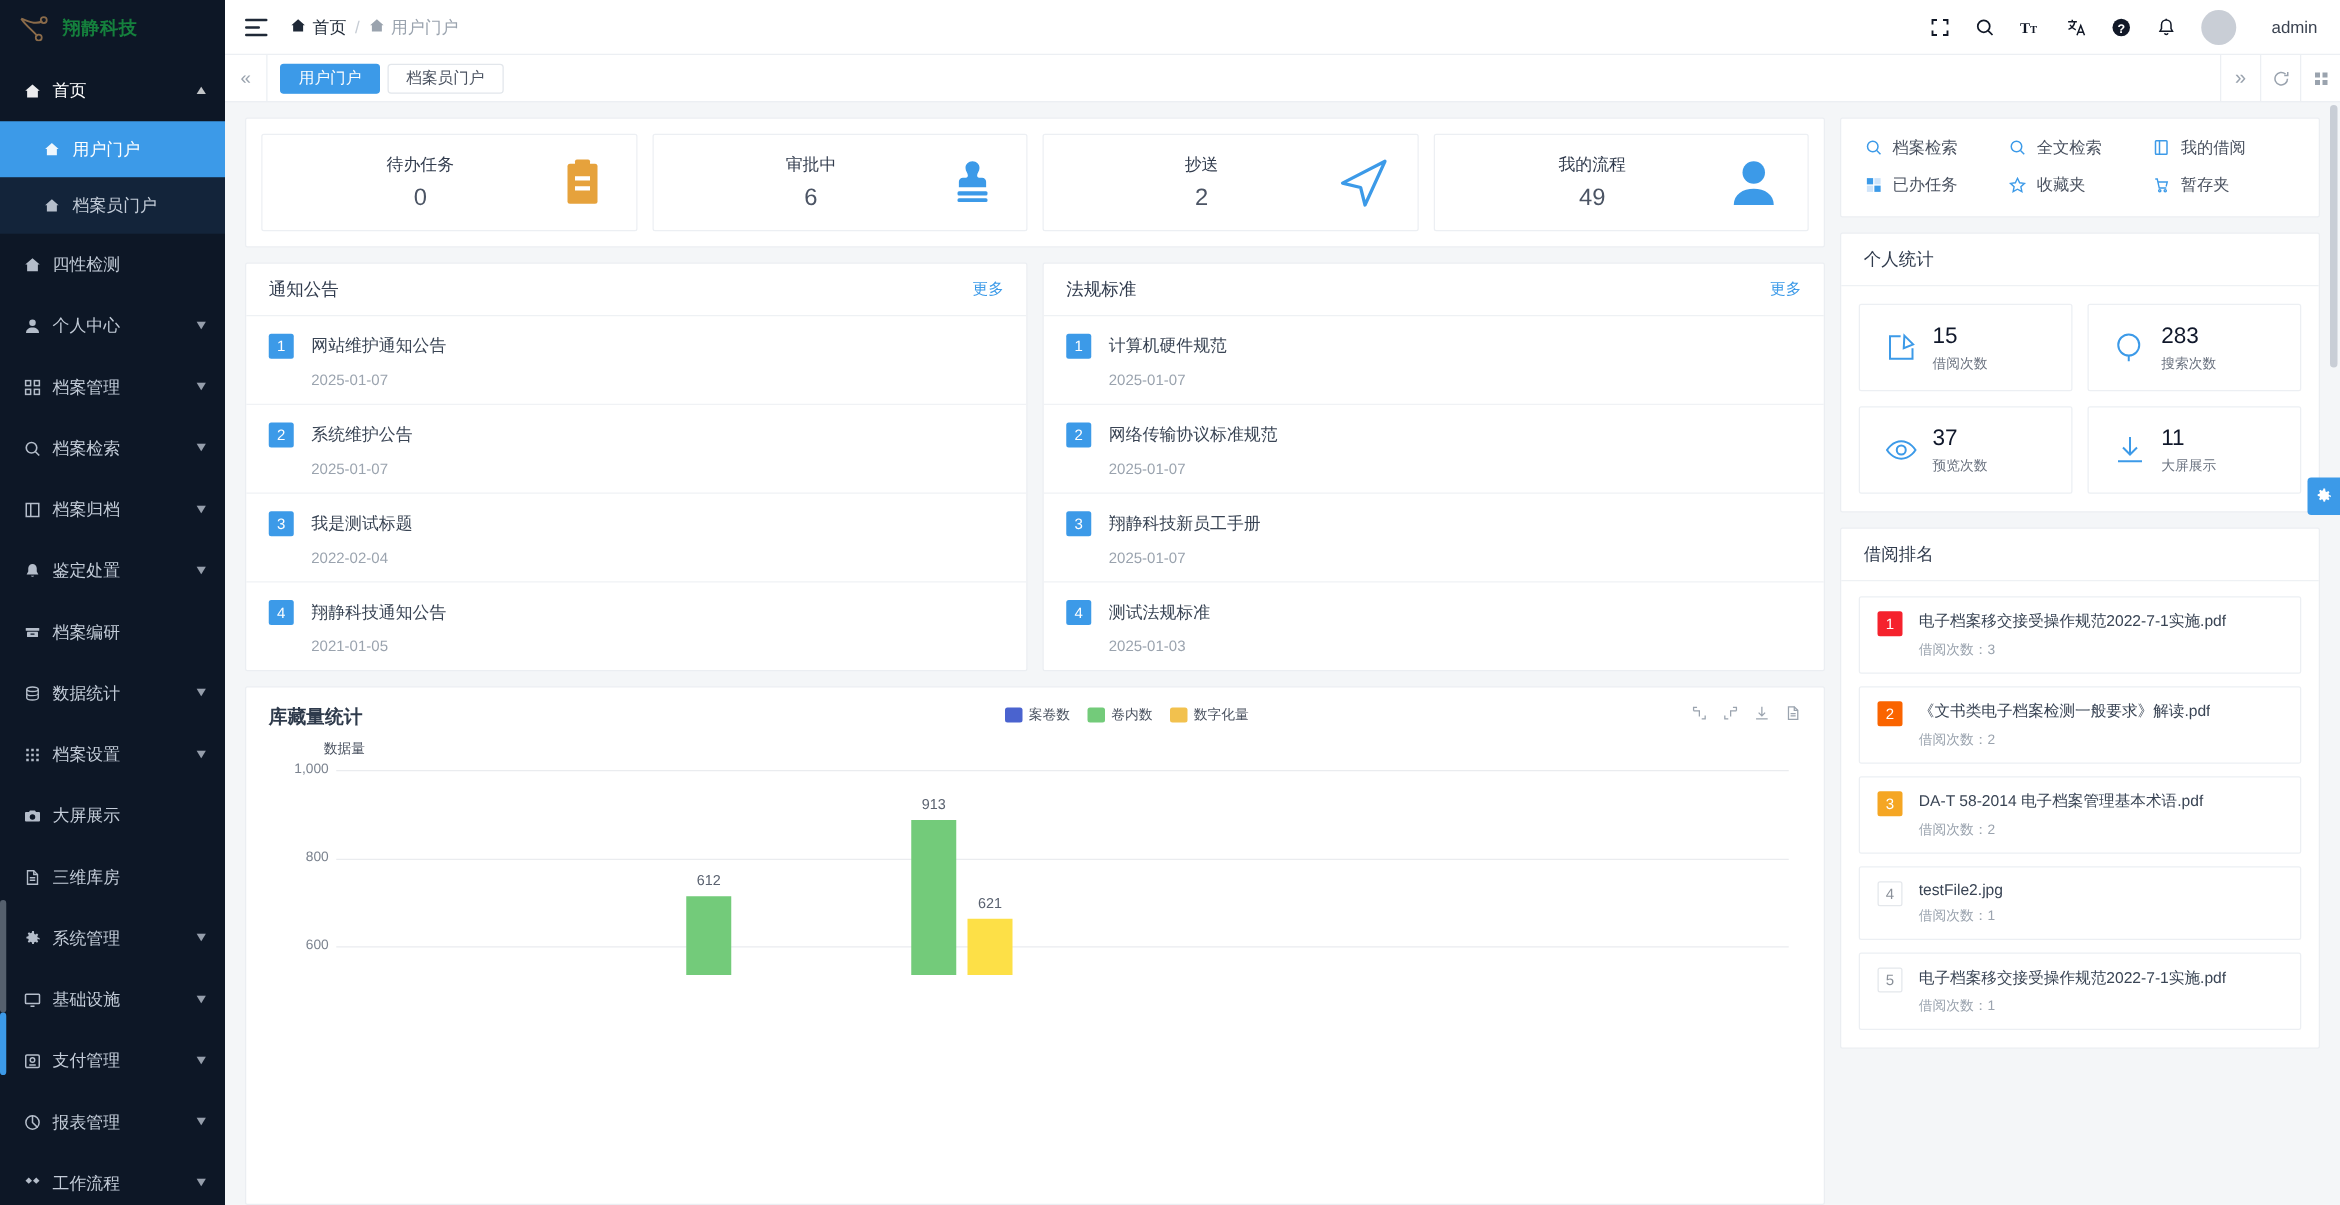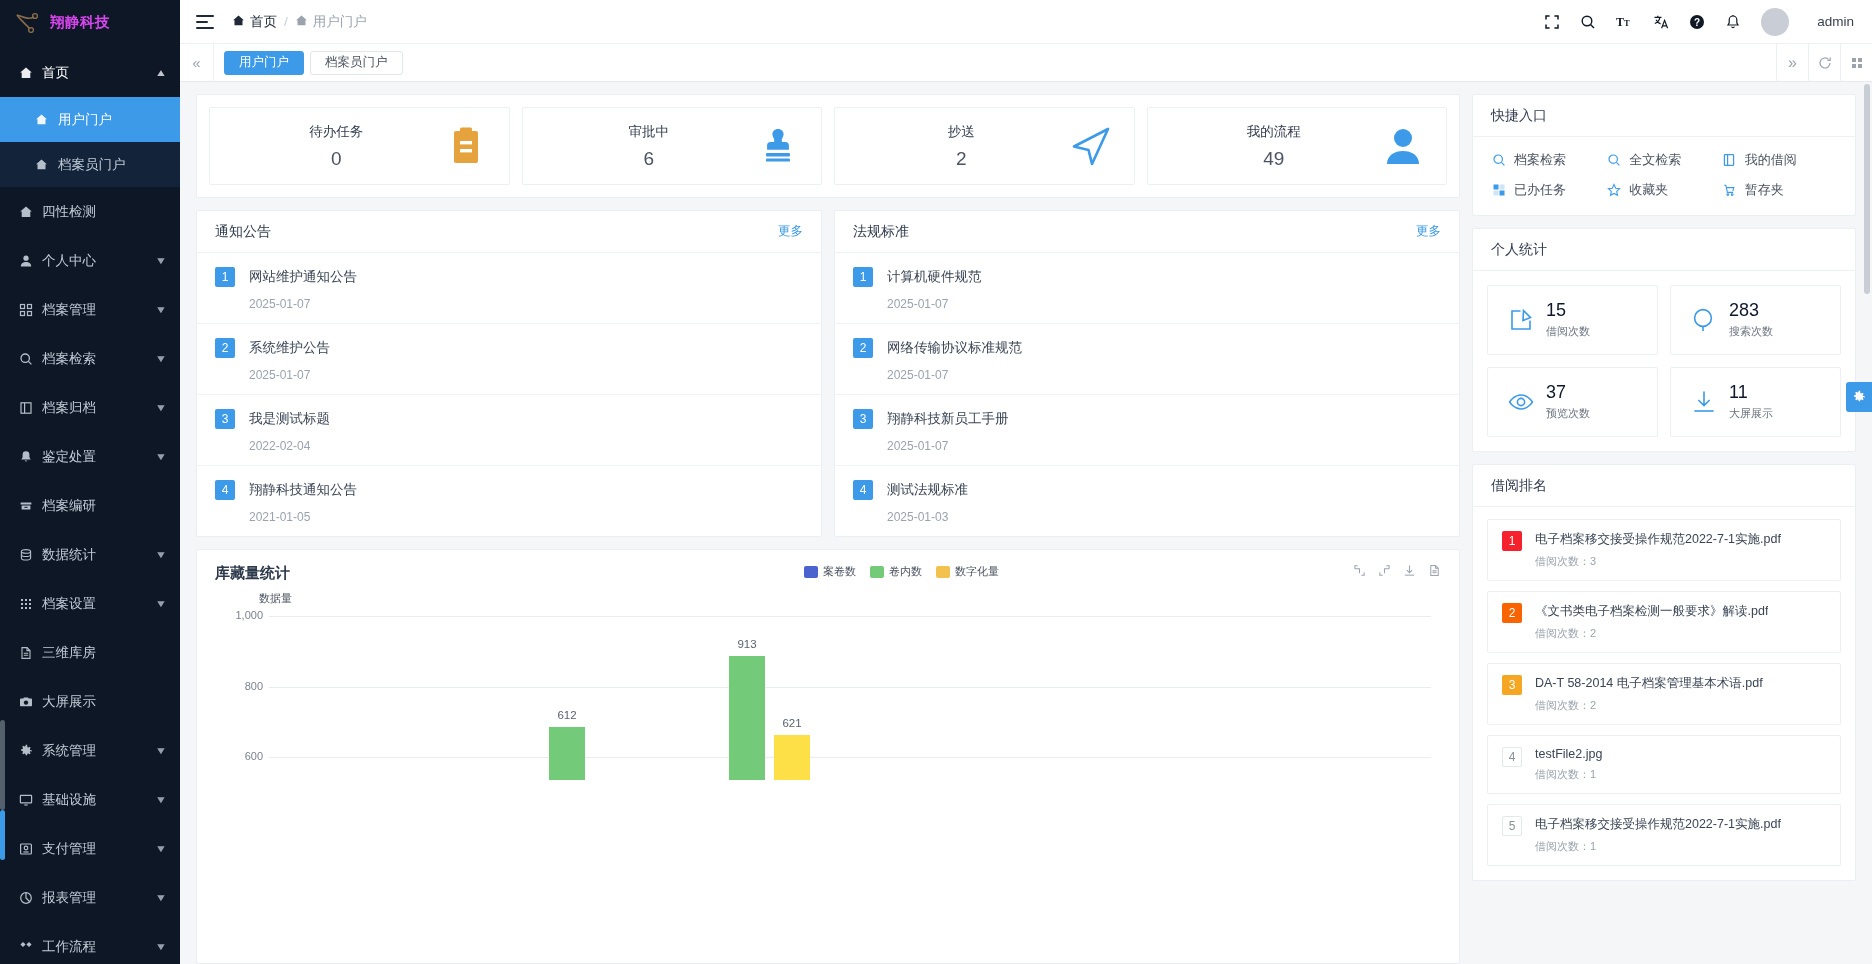--- a/index.html
+++ b/index.html
@@ -11,21 +11,21 @@
   .app { display: flex; width: 1872px; height: 964px; }
 
   
   .sidebar {
     width: 180px; flex: 0 0 180px; background: #0d1726; height: 964px;
     position: relative; overflow: hidden;
   }
   .logo-row { height: 44px; display: flex; align-items: center; gap: 10px; padding-left: 14px; }
   .logo-mark { width: 26px; height: 22px; position: relative; }
   .logo-mark svg { display: block; }
-  .logo-text { color: #d946ef; font-size: 14.5px; font-weight: 700; letter-spacing: .5px; }
+  .logo-text { color: #15803d; font-size: 14.5px; font-weight: 700; letter-spacing: .5px; }
   .menu { padding-top: 4px; }
   .menu-item {
     height: 49px; display: flex; align-items: center; gap: 9px;
     padding: 0 14px 0 18px; color: #c3ccd8; font-size: 13.5px; cursor: pointer;
   }
   .menu-item .mi-ico { width: 15px; height: 15px; flex: 0 0 15px; display:flex; align-items:center; justify-content:center; opacity:.92; }
   .menu-item .mi-label { flex: 1; white-space: nowrap; }
   .menu-item .mi-arrow { font-size: 10px; opacity: .75; transform: scaleX(1.25); }
   .menu-item.sub { padding-left: 34px; background: #13243a; color: #c3ccd8; height: 45px; }
   .menu-item.active { background: #3c9ae8; color: #fff; }
@@ -313,37 +313,37 @@
               <rect x="6" y="10" width="2" height="2"></rect>
               <rect x="10" y="10" width="2" height="2"></rect>
             </svg>
         </span>
         <span class="mi-label">档案设置</span>
         <span class="mi-arrow">▼</span>
       </div>
 
       <div class="menu-item">
         <span class="mi-ico">
+          <svg width="14" height="14" viewBox="0 0 14 14" fill="currentColor">
+              <path d="M5 2.4h4l.8 1.2h2.4c.5 0 .8.3.8.8v6c0 .5-.3.8-.8.8H1.8c-.5 0-.8-.3-.8-.8v-6c0-.5.3-.8.8-.8h2.4z"></path>
+              <circle cx="7" cy="7.6" r="2.2" fill="#0d1726"></circle>
+            </svg>
+        </span>
+        <span class="mi-label">大屏展示</span>
+      </div>
+
+      <div class="menu-item">
+        <span class="mi-ico">
           <svg width="14" height="14" viewBox="0 0 14 14" fill="none" stroke="currentColor" stroke-width="1.1">
               <path d="M3 1.6h5l3 3v7.8H3z"></path>
               <path d="M8 1.6v3h3"></path>
               <path d="M4.8 7.2h4.4M4.8 9.2h4.4"></path>
             </svg>
         </span>
         <span class="mi-label">三维库房</span>
-      </div>
-
-      <div class="menu-item">
-        <span class="mi-ico">
-          <svg width="14" height="14" viewBox="0 0 14 14" fill="currentColor">
-              <path d="M5 2.4h4l.8 1.2h2.4c.5 0 .8.3.8.8v6c0 .5-.3.8-.8.8H1.8c-.5 0-.8-.3-.8-.8v-6c0-.5.3-.8.8-.8h2.4z"></path>
-              <circle cx="7" cy="7.6" r="2.2" fill="#0d1726"></circle>
-            </svg>
-        </span>
-        <span class="mi-label">大屏展示</span>
       </div>
 
       <div class="menu-item">
         <span class="mi-ico">
           <svg width="14" height="14" viewBox="0 0 14 14" fill="currentColor">
               <path d="M7 4.6A2.4 2.4 0 1 0 7 9.4 2.4 2.4 0 0 0 7 4.6zm5.6 3.1.1-.7-.1-.7-1.4-.3-.4-1 .8-1.2-1-1-1.2.8-1-.4L8.1.8 7.4.7 6.7.8l-.3 1.4-1 .4-1.2-.8-1 1 .8 1.2-.4 1-1.4.3-.1.7.1.7 1.4.3.4 1-.8 1.2 1 1 1.2-.8 1 .4.3 1.4.7.1.7-.1.3-1.4 1-.4 1.2.8 1-1-.8-1.2.4-1z"></path>
             </svg>
         </span>
         <span class="mi-label">系统管理</span>
         <span class="mi-arrow">▼</span>
@@ -684,21 +684,21 @@
             <div class="plot">
               <div class="gridline" style="top:6px"></div>
               <div class="ytick" style="top:6px">1,000</div>
               <div class="gridline" style="top:77px"></div>
               <div class="ytick" style="top:77px">800</div>
               <div class="gridline" style="top:147px"></div>
               <div class="ytick" style="top:147px">600</div>
 
               <div class="bars">
                 <div class="bargroup" style="left:280px; height:53px;">
-                  <div class="bar" style="height:53px; background:#73cb7a">
+                  <div class="bar" style="height:63px; background:#73cb7a">
                     <span class="bv">612</span>
                   </div>
                 </div>
                 <div class="bargroup" style="left:460px; height:124px;">
                   <div class="bar" style="height:124px; background:#73cb7a">
                     <span class="bv">913</span>
                   </div>
                 </div>
                 <div class="bargroup" style="left:505px; height:45px;">
                   <div class="bar" style="height:45px; background:#fde047">
@@ -707,23 +707,20 @@
                 </div>
               </div>
             </div>
           </div>
         </div>
       </div>
 
       <div class="col-right">
 
         <div class="card">
-          <div class="card-head">
-            <span>快捷入口</span>
-          </div>
           <div class="quick-grid">
             <div class="quick-item">
               <span class="q-ico">
                 <svg width="14" height="14" viewBox="0 0 14 14" fill="none" stroke="currentColor" stroke-width="1.2">
                     <circle cx="6.2" cy="6.2" r="4.2"></circle>
                     <path d="M9.4 9.4 12.4 12.4"></path>
                   </svg>
               </span>
               <span>档案检索</span>
             </div>

